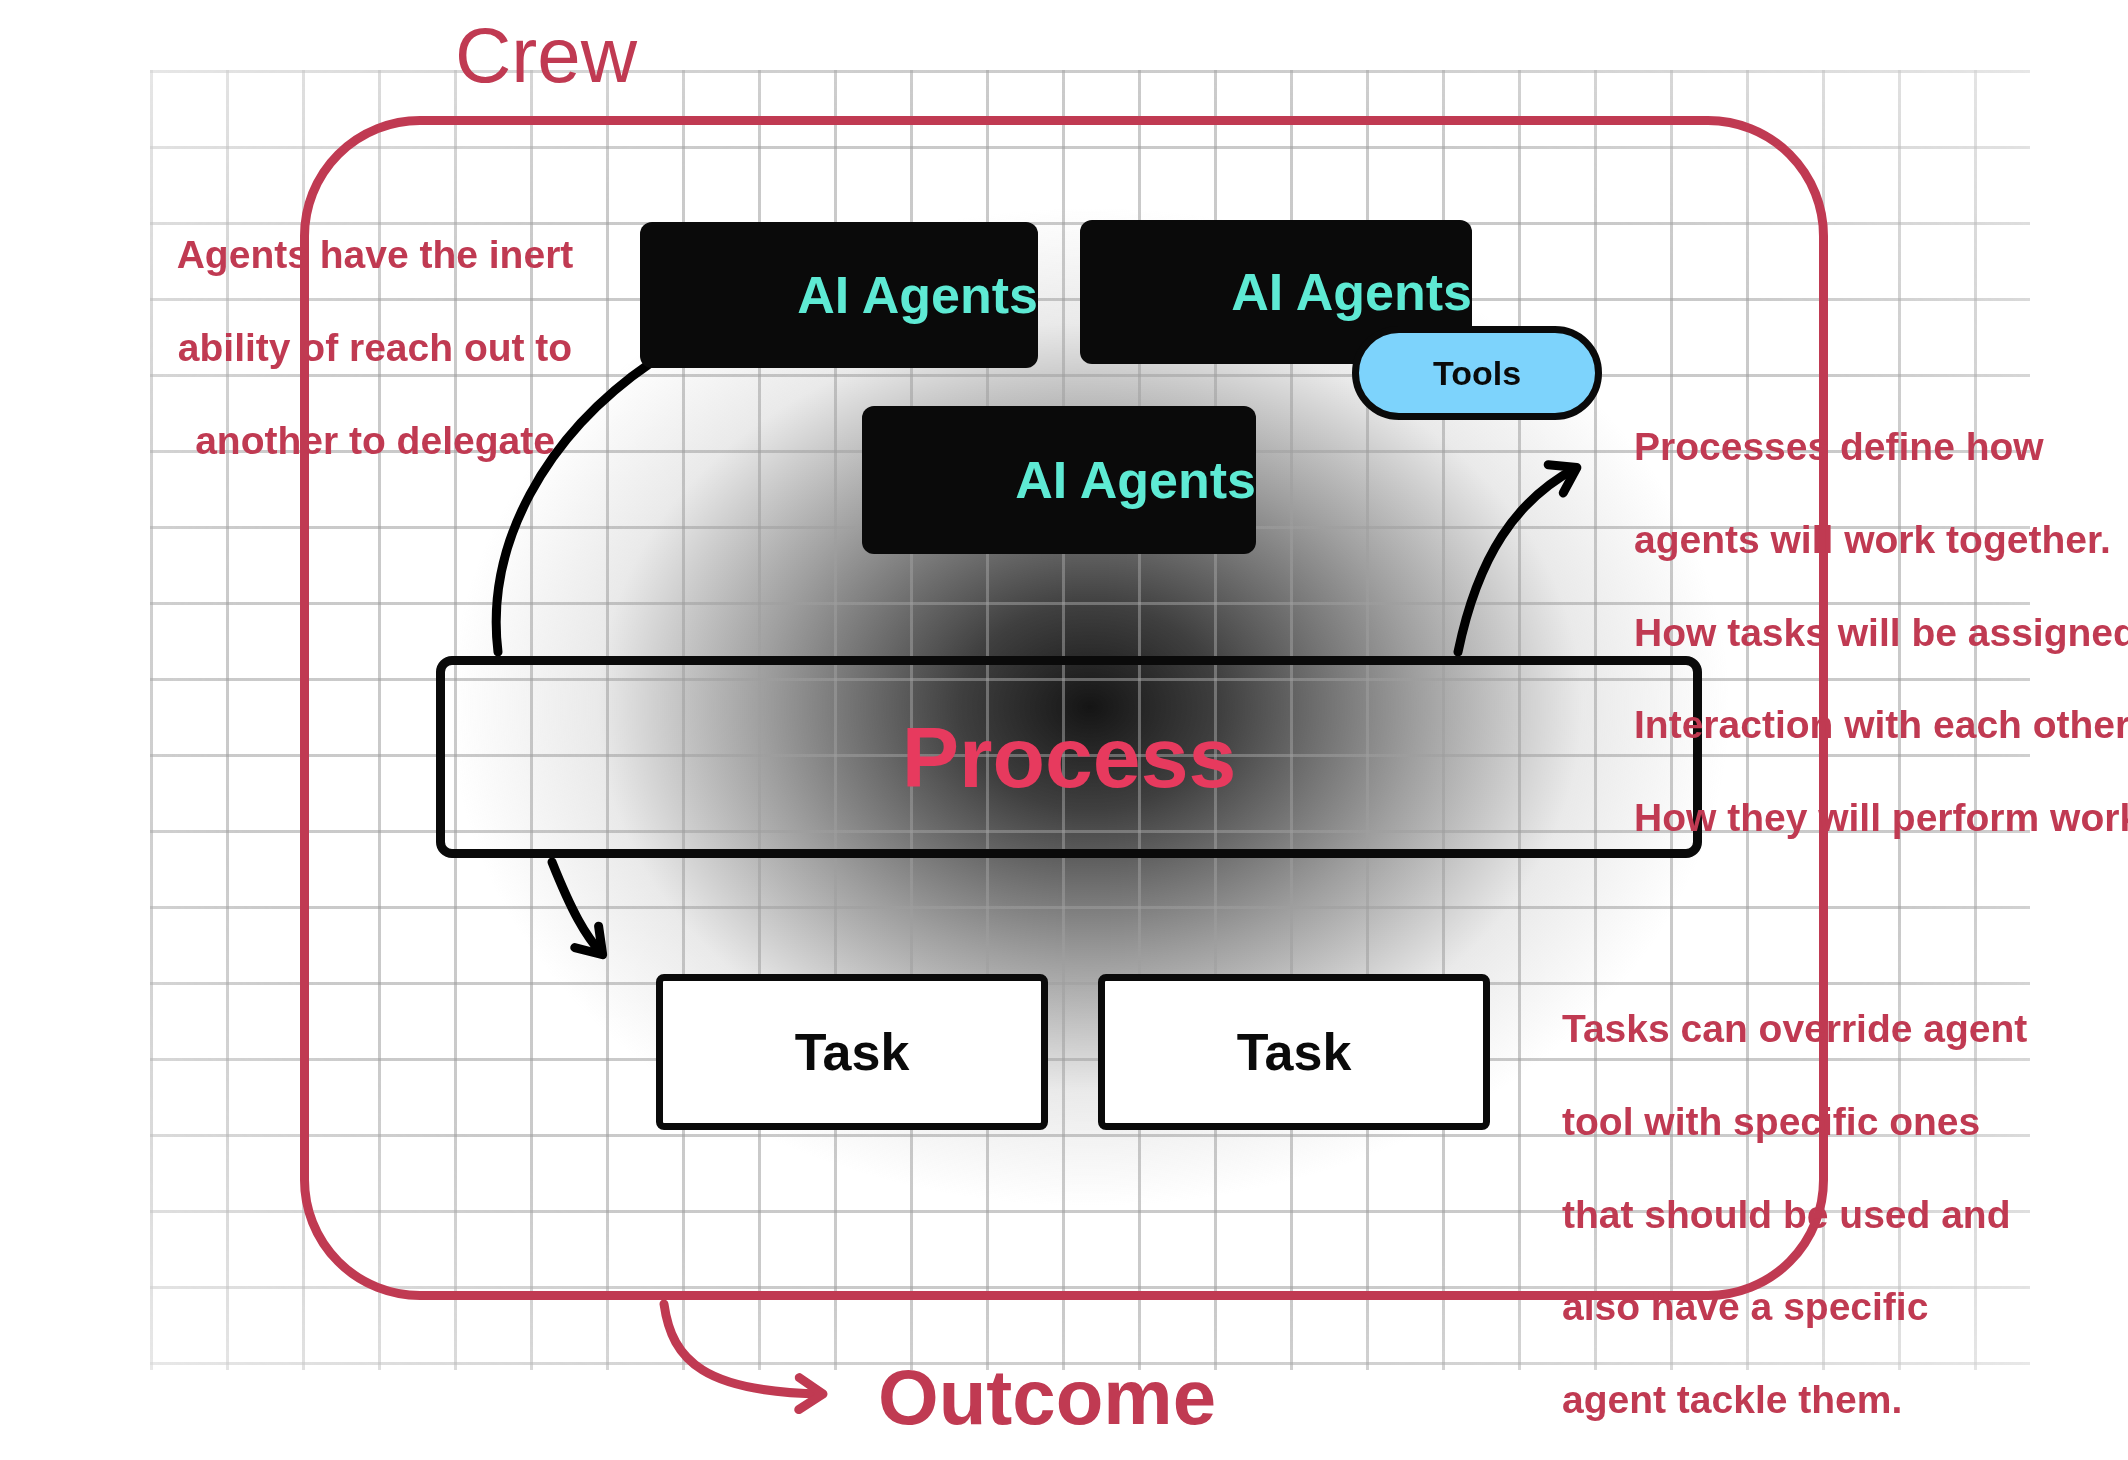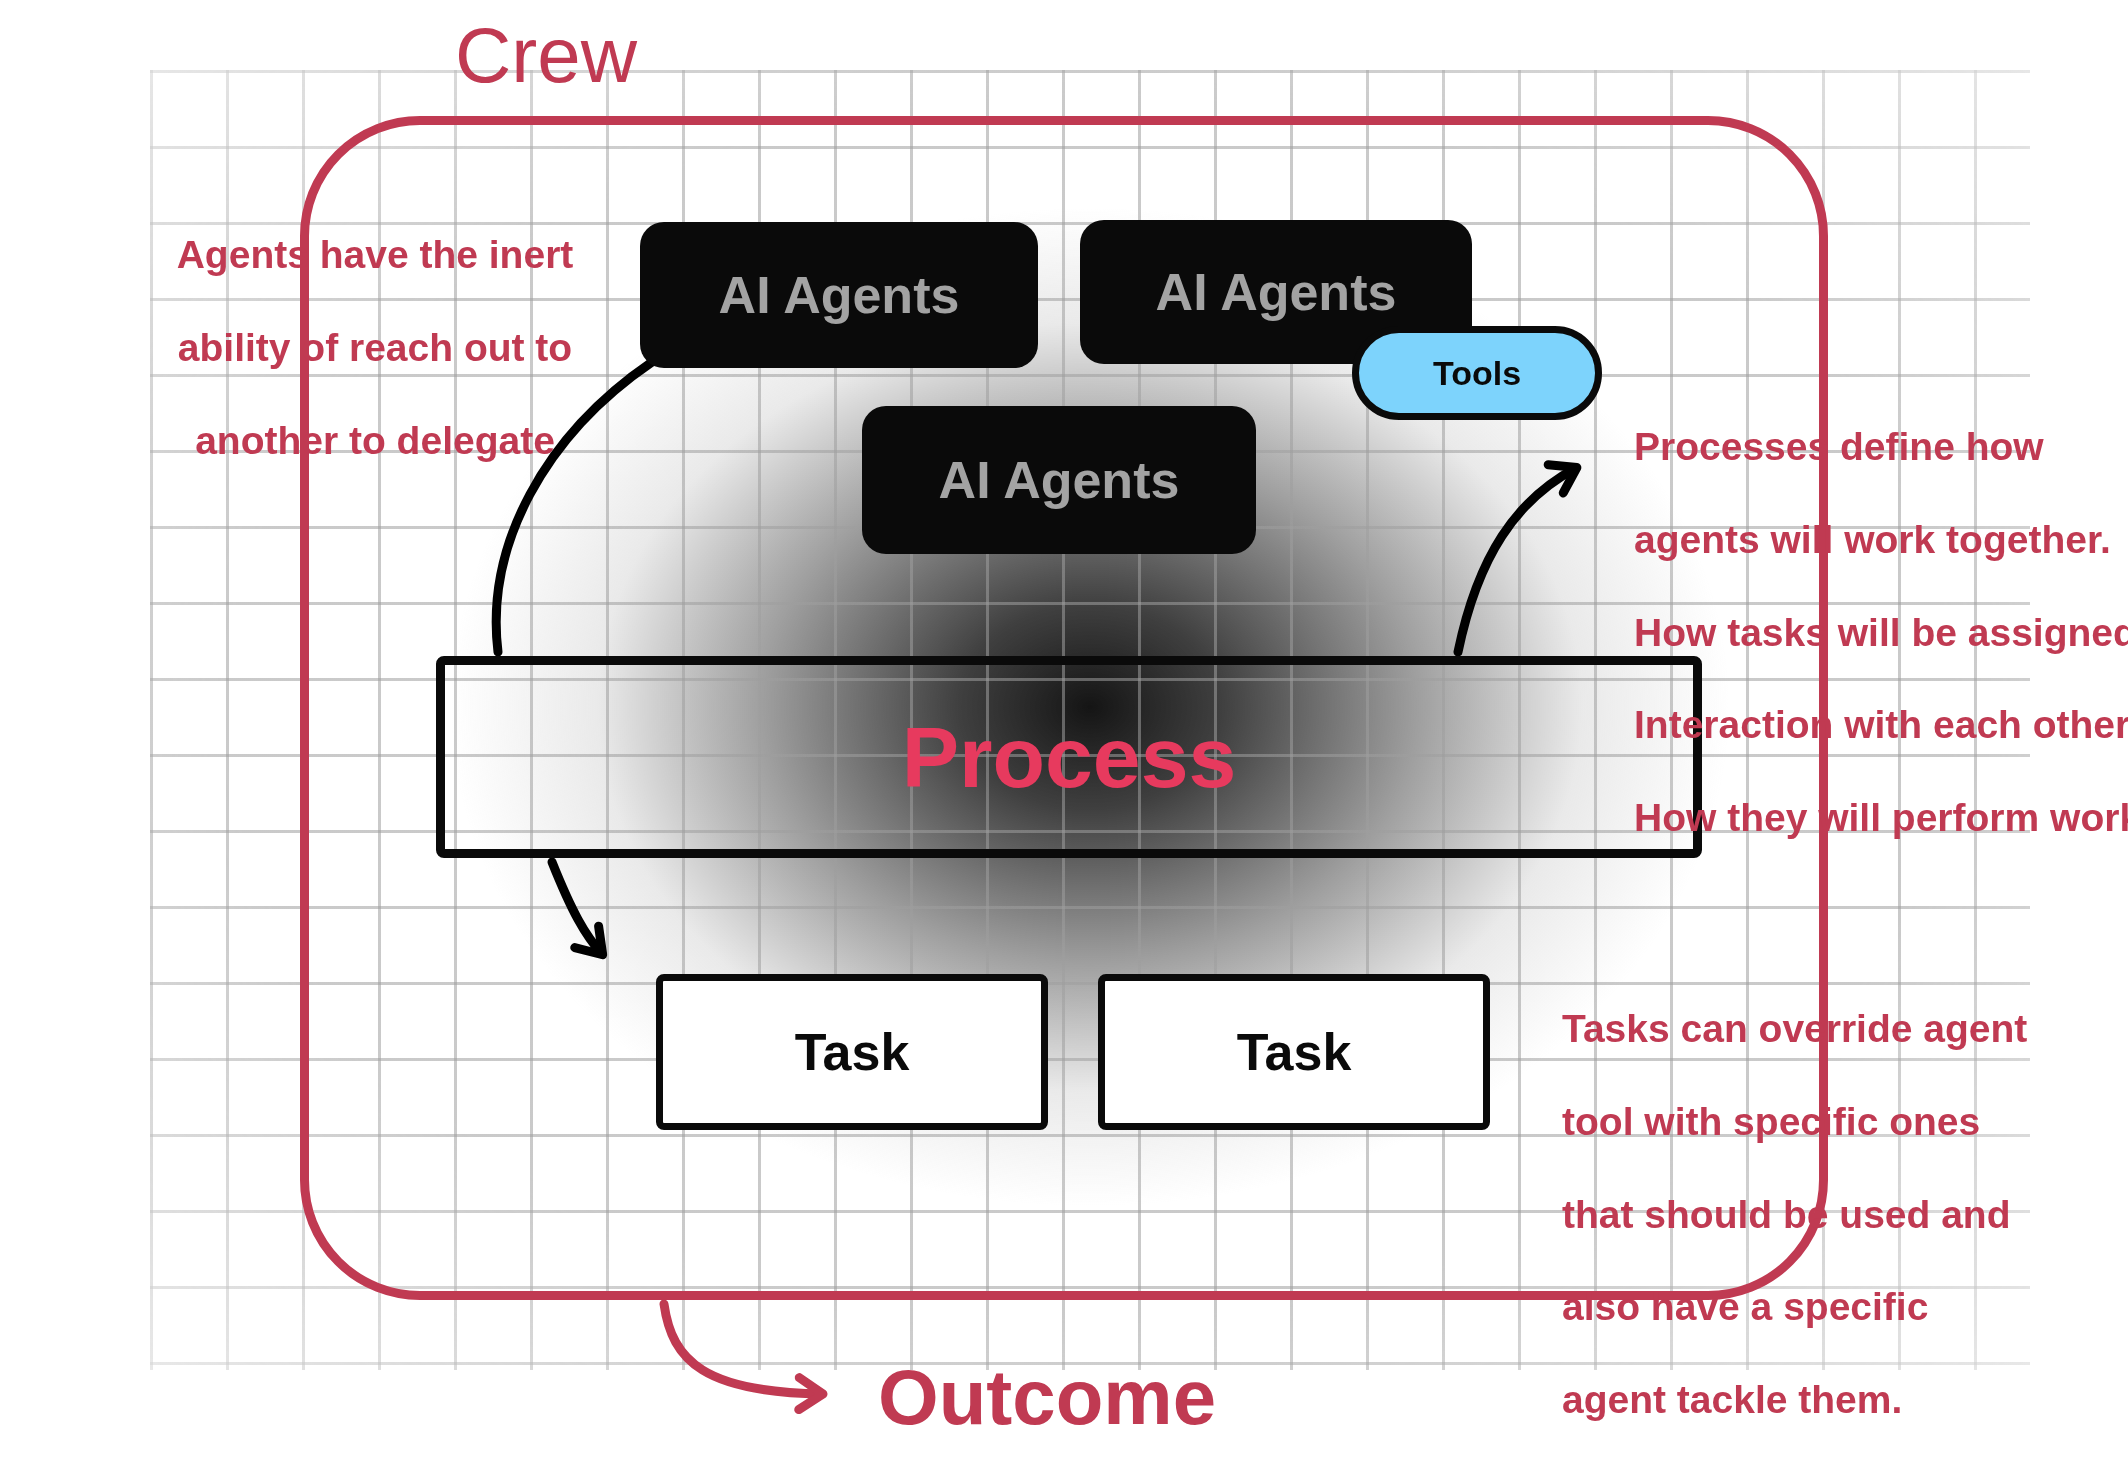--- a/index.html
+++ b/index.html
@@ -45,33 +45,33 @@
   
   .arrows{position:absolute;left:0;top:0;width:2128px;height:1460px;z-index:2;pointer-events:none;}
   .arrow-black{stroke:#000;stroke-width:9;fill:none;stroke-linecap:round;}
   .arrow-red{stroke:var(--accent);stroke-width:9;fill:none;stroke-linecap:round;}
   
   .node{
     position:absolute;display:flex;align-items:center;justify-content:center;
     font-weight:700;z-index:3;
   }
   .agent-box{
-    background:var(--ink);color:#a3a3a3;border-radius:24px;font-size:52px;
+    background:var(--ink);color:#5eead4;border-radius:12px;font-size:52px;justify-content:flex-end;
   }
   .agent-1{left:640px;top:222px;width:398px;height:146px;}
   .agent-2{left:1080px;top:220px;width:392px;height:144px;}
   .agent-3{left:862px;top:406px;width:394px;height:148px;}
   .tools-pill{
     left:1352px;top:326px;width:250px;height:94px;
     background:#7dd3fc;border:7px solid var(--ink);border-radius:50px;
     color:var(--ink);font-size:34px;z-index:4;
   }
   .process-box{
     left:436px;top:656px;width:1266px;height:202px;
-    border:9px solid var(--ink);border-radius:8px;
+    border:9px solid var(--ink);border-radius:16px;
     background:transparent;
   }
   .process-box .lbl{font-size:86px;color:var(--process-text);}
   .task-box{
     background:#fff;border:7px solid var(--ink);border-radius:8px;
     color:var(--ink);font-size:52px;
   }
   .task-1{left:656px;top:974px;width:392px;height:156px;}
   .task-2{left:1098px;top:974px;width:392px;height:156px;}
   

